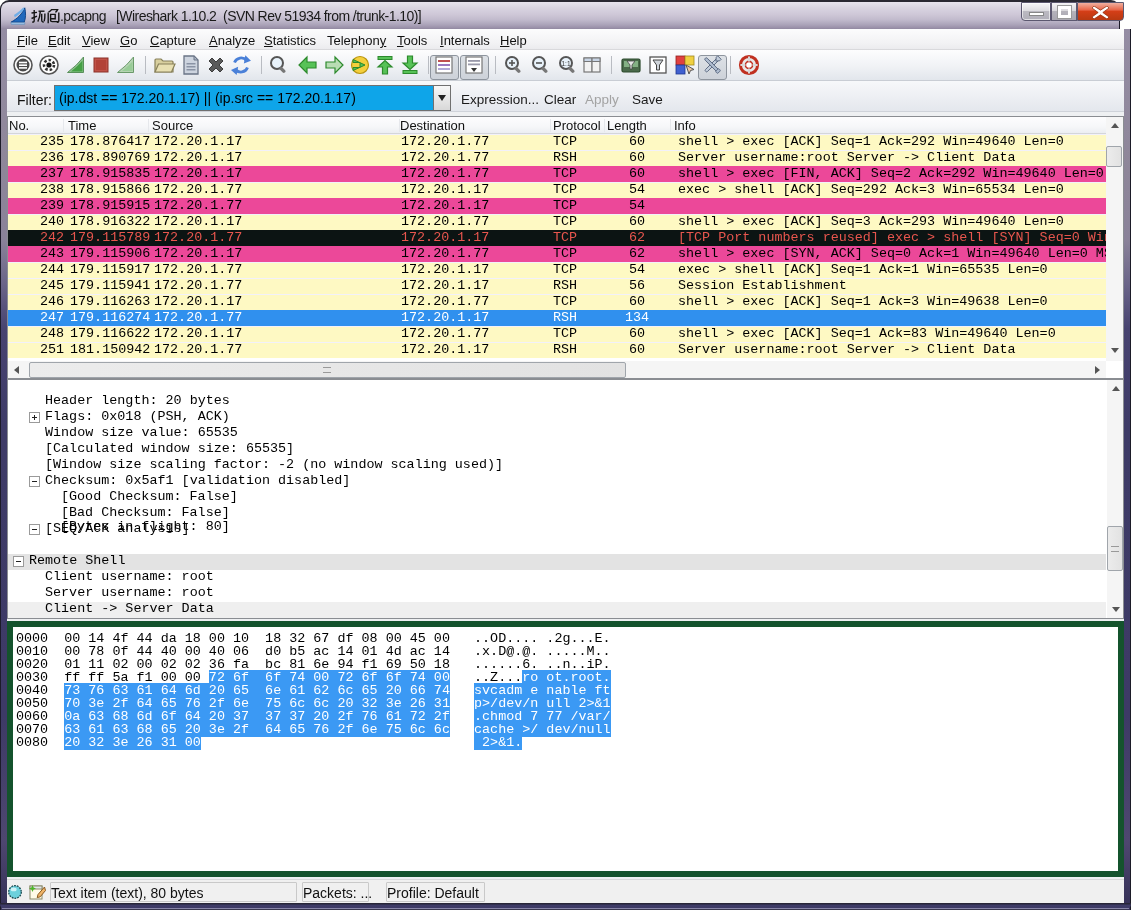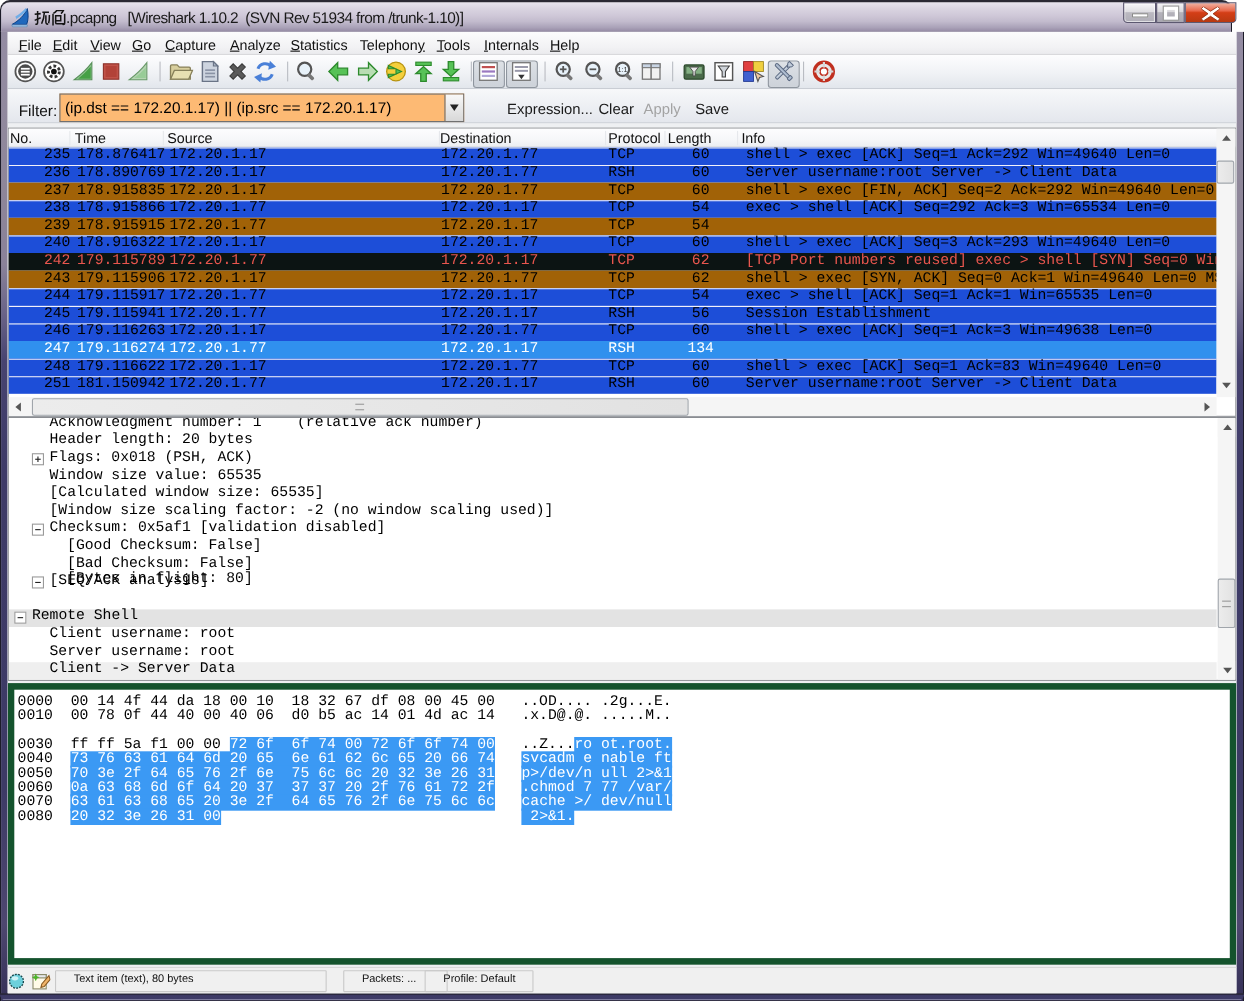--- a/index.html
+++ b/index.html
@@ -30,34 +30,34 @@
   background:linear-gradient(180deg,#fcfcfd,#f2f2f4 70%,#ebebee); border-bottom:1px solid #d9d9dc; }
 .mi { position:absolute; top:4px; font-size:13px; color:#111; }
 #toolbar { position:absolute; left:0; top:21px; width:1117px; height:31px;
   background:linear-gradient(180deg,#fdfdfe 0%,#f0f2f5 55%,#e2e6ec 100%); border-bottom:1px solid #c9cdd4; }
 .ti { position:absolute; }
 .tsep { position:absolute; top:27px; width:1px; height:18px; background:#b9bcc2; }
 .tbtn { position:absolute; top:26px; width:29px; height:25px; border:1px solid #8e959e; border-radius:3px; background:linear-gradient(180deg,#dde1e6,#cdd2d9); }
 #filterbar { position:absolute; left:0; top:52px; width:1117px; height:31px;
   background:linear-gradient(180deg,#f7f8fa,#e4e7ed); border-bottom:1px solid #cfd3da; }
 #flabel { position:absolute; left:10px; top:63px; font-size:14px; color:#111; }
-#fcombo { position:absolute; left:47px; top:56px; width:368px; height:26px; background:#fdba74; border:1px solid #707070; }
+#fcombo { position:absolute; left:47px; top:56px; width:397px; height:26px; background:#0ea5e9; border:1px solid #707070; }
 #ftext { position:absolute; left:4px; top:4px; font-size:14px; color:#000; white-space:pre; }
 #fdrop { position:absolute; right:0; top:0; width:17px; height:24px; background:linear-gradient(180deg,#f8f8f8,#d8d8d8); border-left:1px solid #707070; }
 #fdrop:after { content:""; position:absolute; left:4px; top:9px; border:4px solid transparent; border-top:6px solid #222; }
 .fbtn { position:absolute; top:63px; font-size:13.5px; color:#1a1a1a; }
 #plist { position:absolute; left:0; top:87px; width:1117px; height:263px; background:#fff; border:1px solid #8a8d92; }
 #phead { position:absolute; left:0; top:0; width:1115px; height:17px;
   background:linear-gradient(180deg,#fdfdfe,#f6f7f9 60%,#eceef2); border-bottom:1px solid #d4d6da; }
 .hc { position:absolute; top:1px; font-size:13px; color:#111; }
 .hsep { position:absolute; top:2px; width:1px; height:13px; background:#e6e8ec; }
 .pr { position:absolute; left:0; width:1098px; height:16px; font-family:"Liberation Mono",monospace; font-size:13.4px; line-height:16px; white-space:pre; overflow:hidden; }
 .pr span { position:absolute; top:0; }
-.lav { background:#1d4ed8; box-shadow:inset 0 1px 0 #f2f1fa; color:#000; }
-.gry { background:#a16207; color:#000;padding-left:32px; }
+.lav { background:#fef9c3; box-shadow:inset 0 1px 0 #f2f1fa; color:#000; }
+.gry { background:#ec4899; color:#000;padding-left:32px; }
 .bad { background:#0c1413; color:#e8564e; }
 .sel { background:#3090ee; color:#fff; }
 .cno { left:0; width:56px; text-align:right; }
 .ctm { left:62px; }
 .csr { left:146px; }
 .cds { left:393px; }
 .cpr { left:545px; }
 .cln { left:592px; width:74px; text-align:center; }
 .cin { left:670px; }
 .sb { position:absolute; background:#f5f5f5; }
@@ -67,21 +67,21 @@
 #dpane { position:absolute; left:0; top:350px; width:1117px; height:240px; background:#fff; border:1px solid #8a8d92; overflow:hidden; }
 .drb { position:absolute; left:0; width:1098px; height:16px; }
 .dt { position:absolute; font-family:"Liberation Mono",monospace; font-size:13.4px; line-height:16px; white-space:pre; color:#000; }
 .exp { position:absolute; width:11px; height:11px; border:1px solid #9a9a9a; background:#fff; }
 .exp:before { content:""; position:absolute; left:2px; top:4px; width:5px; height:1px; background:#222; }
 .exp.plus:after { content:""; position:absolute; left:4px; top:2px; width:1px; height:5px; background:#222; }
 #bpane { position:absolute; left:0; top:592px; width:1117px; height:256px; background:#fff; border:6px solid #14532d; overflow:hidden; }
 .hl { position:absolute; left:3px; font-family:"Liberation Mono",monospace; font-size:13.4px; line-height:13.1px; height:13.1px; white-space:pre; color:#000; }
 .hs { background:#3b99f4; color:#fff; }
 #sbar { position:absolute; left:0; top:850px; width:1117px; height:24px; background:#f0f0f0; border-top:1px solid #d8d8d8; }
-.sframe { position:absolute; top:2px; height:20px; border:1px solid #c9c9c9; border-radius:1px; font-size:10px; color:#111; padding:2px 0 0 16px; white-space:pre; }
+.sframe { position:absolute; top:2px; height:20px; border:1px solid #c9c9c9; border-radius:1px; font-size:14px; color:#111; padding:2px 0 0 0; white-space:pre; }
 </style></head>
 <body>
 <div id="titlebar">
  <svg class="abs" style="left:8px;top:4px" width="20" height="20" viewBox="0 0 20 20">
    <path d="M2 16.2 C8 13 13.5 7.5 15.8 1.8 C17 7 16.8 12.5 15.2 16.2 Z" fill="#2068bc" stroke="#0a3f85" stroke-width="0.9"></path>
    <path d="M5 9 C9 6.5 12.5 3.5 14.5 1.2 L15.3 3.5 C12.5 6.5 9 9.5 5.8 11.2 Z" fill="#5fa8ea" opacity="0.85"></path>
    <path d="M1.6 16.6 L16 16.6 L15.6 18.4 L2.4 18.4 Z" fill="#9fc4e8" stroke="#5580b0" stroke-width="0.5"></path>
  </svg>
  <svg class="abs" style="left:30px;top:7px" width="29" height="15" viewBox="0 0 29 15">
    <g stroke="#151515" stroke-width="1.4" fill="none">
@@ -317,21 +317,20 @@
    <div class="arr" style="left:1103px;top:231px;border:4px solid transparent;border-top:5px solid #555;border-bottom:0"></div>
    <div class="sb" style="left:0;top:244px;width:1098px;height:17px"></div>
    <div class="sbtn" style="left:1px;top:245px;width:16px;height:16px"></div>
    <div class="arr" style="left:6px;top:249px;border:4px solid transparent;border-right:5px solid #555;border-left:0"></div>
    <div class="sthumb" style="left:21px;top:245px;width:597px;height:16px"></div>
    <div style="position:absolute;left:315px;top:250px;width:8px;height:6px;border-top:1px solid #999;border-bottom:1px solid #999"></div>
    <div class="sbtn" style="left:1081px;top:245px;width:16px;height:16px"></div>
    <div class="arr" style="left:1087px;top:249px;border:4px solid transparent;border-left:5px solid #555;border-right:0"></div>
  </div>
  <div id="dpane">
-<div class="dt" style="left:37px;top:-3px">Acknowledgment number: 1    (relative ack number)</div>
 <div class="dt" style="left:37px;top:13px">Header length: 20 bytes</div>
 <div class="exp plus" style="left:21px;top:32px"></div>
 <div class="dt" style="left:37px;top:29px">Flags: 0x018 (PSH, ACK)</div>
 <div class="dt" style="left:37px;top:45px">Window size value: 65535</div>
 <div class="dt" style="left:37px;top:61px">[Calculated window size: 65535]</div>
 <div class="dt" style="left:37px;top:77px">[Window size scaling factor: -2 (no window scaling used)]</div>
 <div class="exp minus" style="left:21px;top:96px"></div>
 <div class="dt" style="left:37px;top:93px">Checksum: 0x5af1 [validation disabled]</div>
 <div class="dt" style="left:53px;top:109px">[Good Checksum: False]</div>
 <div class="dt" style="left:53px;top:125px">[Bad Checksum: False]</div>
@@ -349,35 +348,36 @@
    <div class="sbtn" style="left:1099px;top:1px;width:16px;height:16px"></div>
    <div class="arr" style="left:1104px;top:6px;border:4px solid transparent;border-bottom:5px solid #555;border-top:0"></div>
    <div class="sthumb" style="left:1099px;top:146px;width:16px;height:45px"></div>
    <div style="position:absolute;left:1103px;top:166px;width:8px;height:6px;border-top:1px solid #999;border-bottom:1px solid #999"></div>
    <div class="sbtn" style="left:1099px;top:221px;width:16px;height:16px"></div>
    <div class="arr" style="left:1104px;top:227px;border:4px solid transparent;border-top:5px solid #555;border-bottom:0"></div>
  </div>
  <div id="bpane">
       <div class="hl" style="top:4.5px">0000  00 14 4f 44 da 18 00 10  18 32 67 df 08 00 45 00   ..OD.... .2g...E.</div>
       <div class="hl" style="top:17.6px">0010  00 78 0f 44 40 00 40 06  d0 b5 ac 14 01 4d ac 14   .x.D@.@. .....M..</div>
+      <div class="hl" style="top:30.7px">0020  01 11 02 00 02 02 36 fa  bc 81 6e 94 f1 69 50 18   ......6. ..n..iP.</div>
       <div class="hl" style="top:43.8px">0030  ff ff 5a f1 00 00 <span class="hs">72 6f  6f 74 00 72 6f 6f 74 00</span>   ..Z...<span class="hs">ro ot.root.</span></div>
       <div class="hl" style="top:56.9px">0040  <span class="hs">73 76 63 61 64 6d 20 65  6e 61 62 6c 65 20 66 74</span>   <span class="hs">svcadm e nable ft</span></div>
       <div class="hl" style="top:70.0px">0050  <span class="hs">70 3e 2f 64 65 76 2f 6e  75 6c 6c 20 32 3e 26 31</span>   <span class="hs">p&gt;/dev/n ull 2&gt;&amp;1</span></div>
       <div class="hl" style="top:83.1px">0060  <span class="hs">0a 63 68 6d 6f 64 20 37  37 37 20 2f 76 61 72 2f</span>   <span class="hs">.chmod 7 77 /var/</span></div>
       <div class="hl" style="top:96.2px">0070  <span class="hs">63 61 63 68 65 20 3e 2f  64 65 76 2f 6e 75 6c 6c</span>   <span class="hs">cache &gt;/ dev/null</span></div>
       <div class="hl" style="top:109.3px">0080  <span class="hs">20 32 3e 26 31 00</span>                                  <span class="hs"> 2&gt;&amp;1.</span></div>
     </div>
  <div id="sbar">
    <svg class="abs" style="left:1px;top:5px" width="14" height="14" viewBox="0 0 14 14">
      <circle cx="7" cy="7" r="6.3" fill="#6cd0dc" stroke="#1c4a50" stroke-width="1.3" stroke-dasharray="1.8 1"></circle>
      <ellipse cx="5.6" cy="4.4" rx="3" ry="1.9" fill="#cdf2f6"></ellipse>
    </svg>
    <svg class="abs" style="left:22px;top:4px" width="17" height="16" viewBox="0 0 17 16">
      <rect x="1" y="2" width="12" height="13" fill="#fffbe8" stroke="#8a8a6a" stroke-width="1"></rect>
      <rect x="1" y="2" width="12" height="3" fill="#e4e8ec" stroke="#8a8a6a" stroke-width="1"></rect>
      <path d="M15.5 3 L9 10.5 L8.2 13.6 L11.2 12.8 L16.5 6.5 Z" fill="#efb469" stroke="#8a5a20" stroke-width="1"></path>
         <path d="M3.5 1 L4.6 3.4 L7 4.5 L4.6 5.6 L3.5 8 L2.4 5.6 L0 4.5 L2.4 3.4 Z" fill="#4db52a"></path>
    </svg>
    <div class="sframe" style="left:43px;width:247px">Text item (text), 80 bytes</div>
-   <div class="sframe" style="left:305px;width:95px">Packets: ...</div>
+   <div class="sframe" style="left:295px;width:67px">Packets: ...</div>
    <div class="sframe" style="left:379px;width:99px">Profile: Default</div>
  </div>
 </div>
 
 </body></html>

